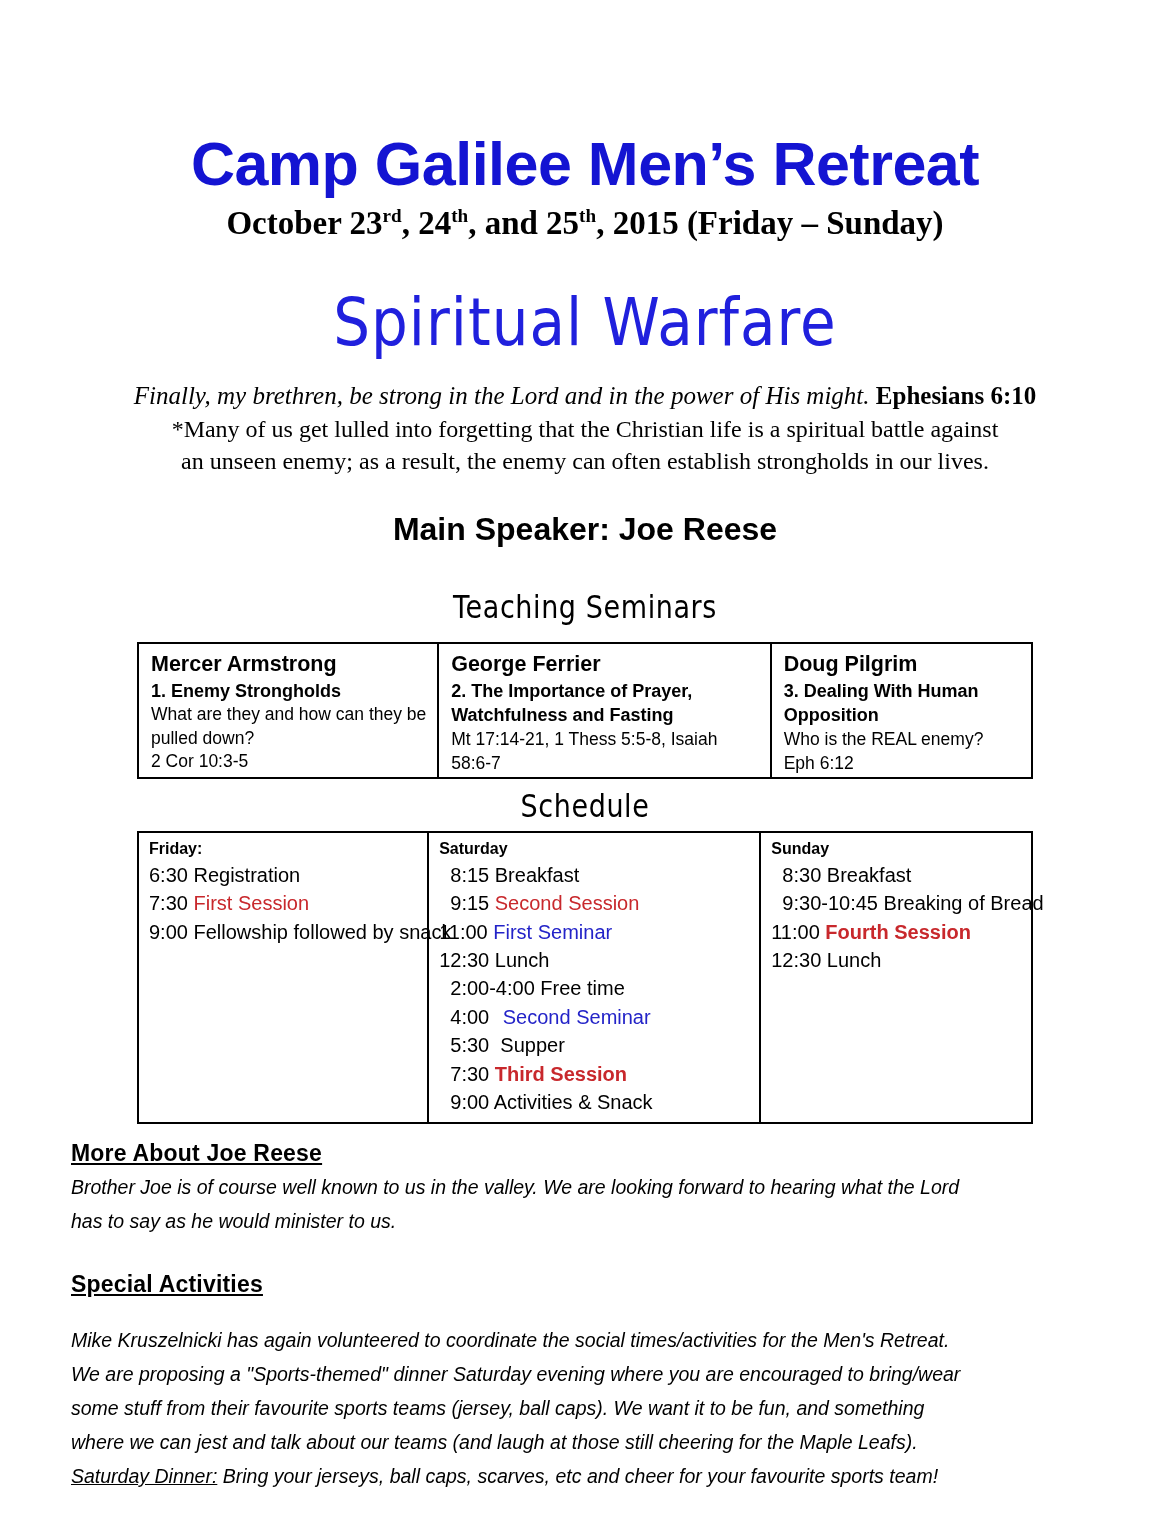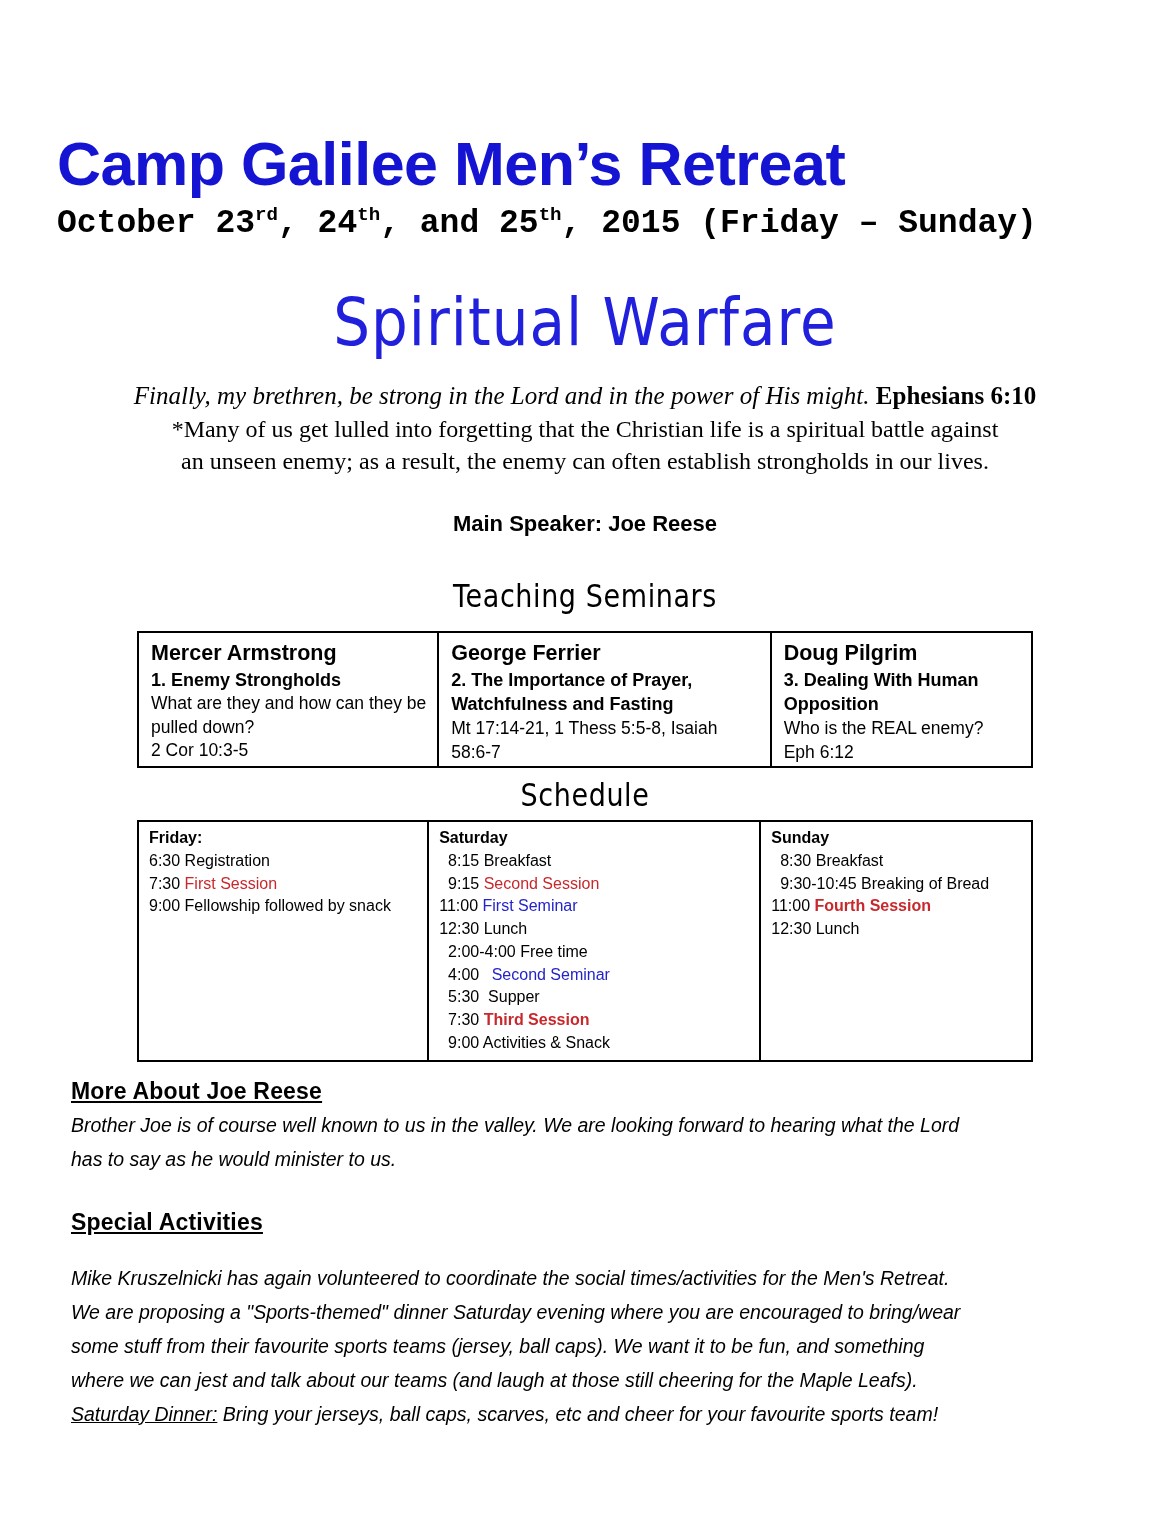--- a/index.html
+++ b/index.html
@@ -18,33 +18,33 @@
   .page {
     position: relative;
     width: 1170px;
     height: 1514px;
     box-sizing: border-box;
     padding: 0 57px;
   }
 
   
   .main-title {
-    text-align: left;
+    text-align: center;
     font-family: "Liberation Sans", sans-serif;
     font-weight: bold;
     font-size: 61px;
     color: #1414d2;
     letter-spacing: -0.5px;
     line-height: 1.0;
     margin: 0;
     padding-top: 134px;
   }
   .date-line {
-    text-align: left;
-    font-family: Liberation Mono, monospace;
+    text-align: center;
+    font-family: Liberation Serif, serif;
     font-weight: bold;
     font-size: 33px;
     color: #000000;
     margin: 0;
     padding-top: 10px;
     line-height: 1.15;
   }
   .date-line sup {
     font-size: 0.58em;
     vertical-align: 0.62em;
@@ -90,21 +90,21 @@
     padding-top: 2px;
     line-height: 1.32;
     width: 830px;
   }
 
   
   .speaker {
     text-align: center;
     font-family: "Liberation Sans", sans-serif;
     font-weight: bold;
-    font-size: 22px;
+    font-size: 32px;
     margin: 0;
     padding-top: 34px;
   }
 
   
   .comic-heading {
     text-align: center;
     font-family: "DejaVu Sans", sans-serif;
     font-weight: normal;
     font-size: 27px;
@@ -153,21 +153,21 @@
   .schedule-table td {
     padding: 5px 8px 6px 10px;
     height: 170px;
   }
   .day-name {
     font-weight: bold;
     font-size: 16px;
     line-height: 1.42;
   }
   .sched-line {
-    font-size: 16px;
+    font-size: 20px;
     line-height: 1.42;
     white-space: pre;
   }
 
   
   .body-section { margin-left: 14px; }
   .sub-heading {
     font-weight: bold;
     font-size: 23px;
     text-decoration: underline;

